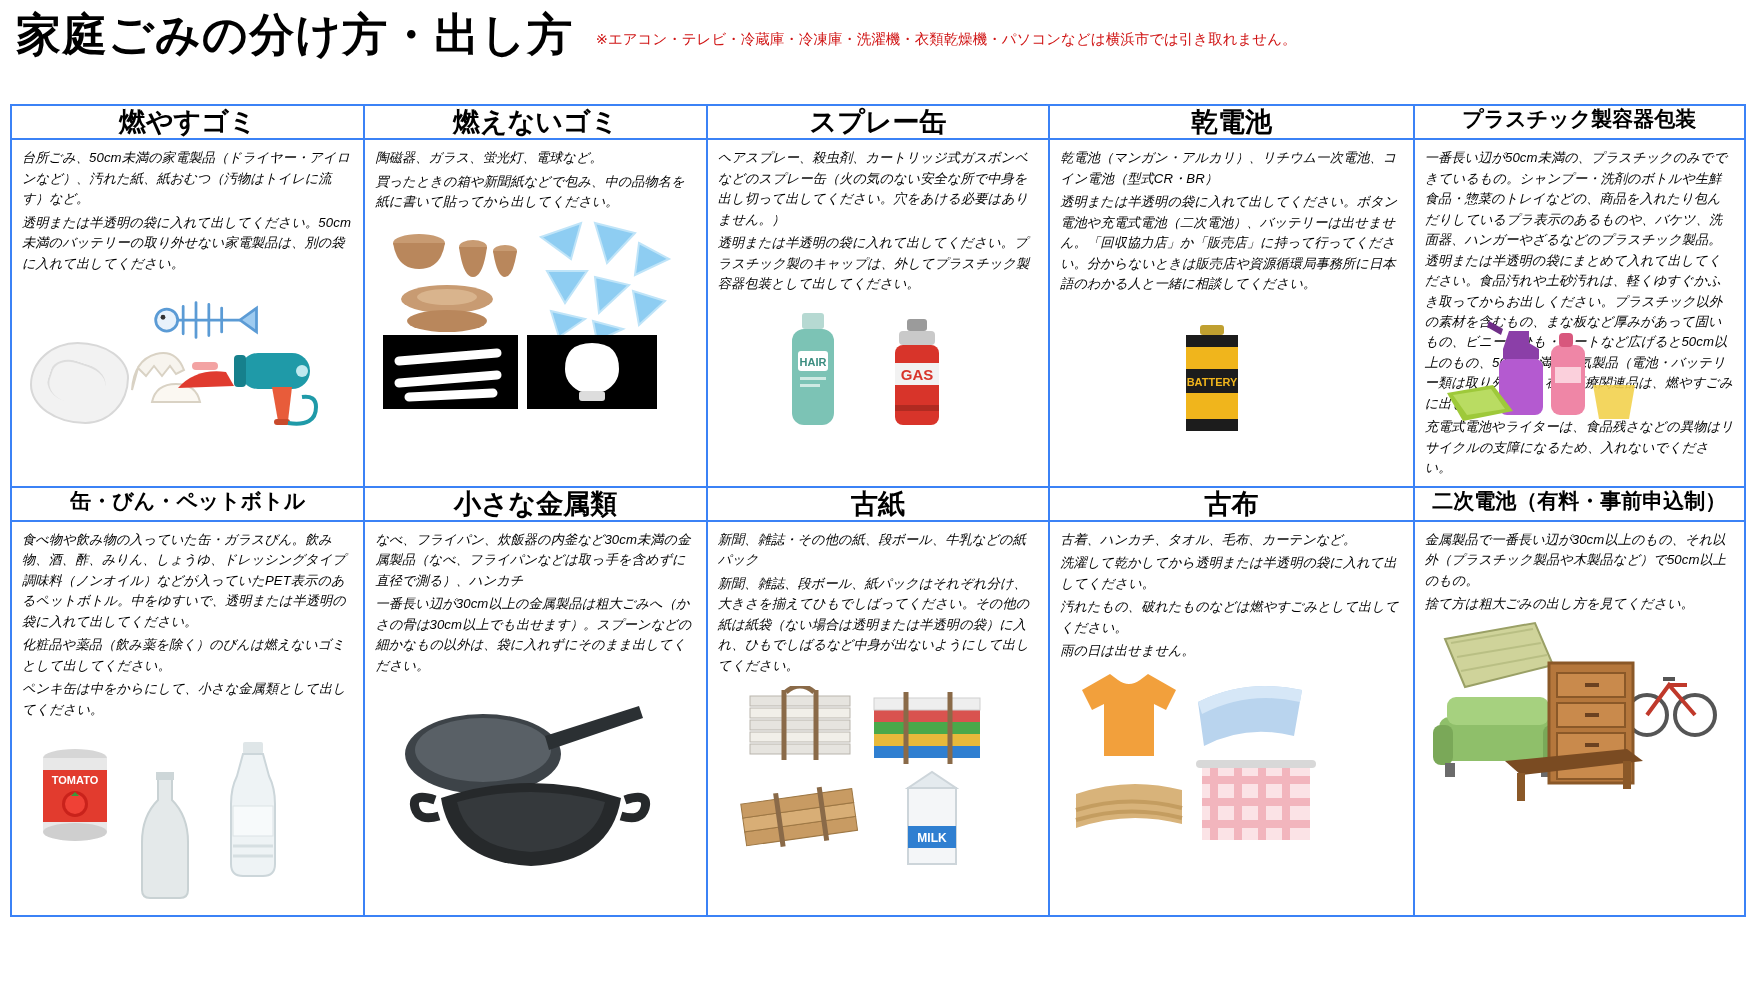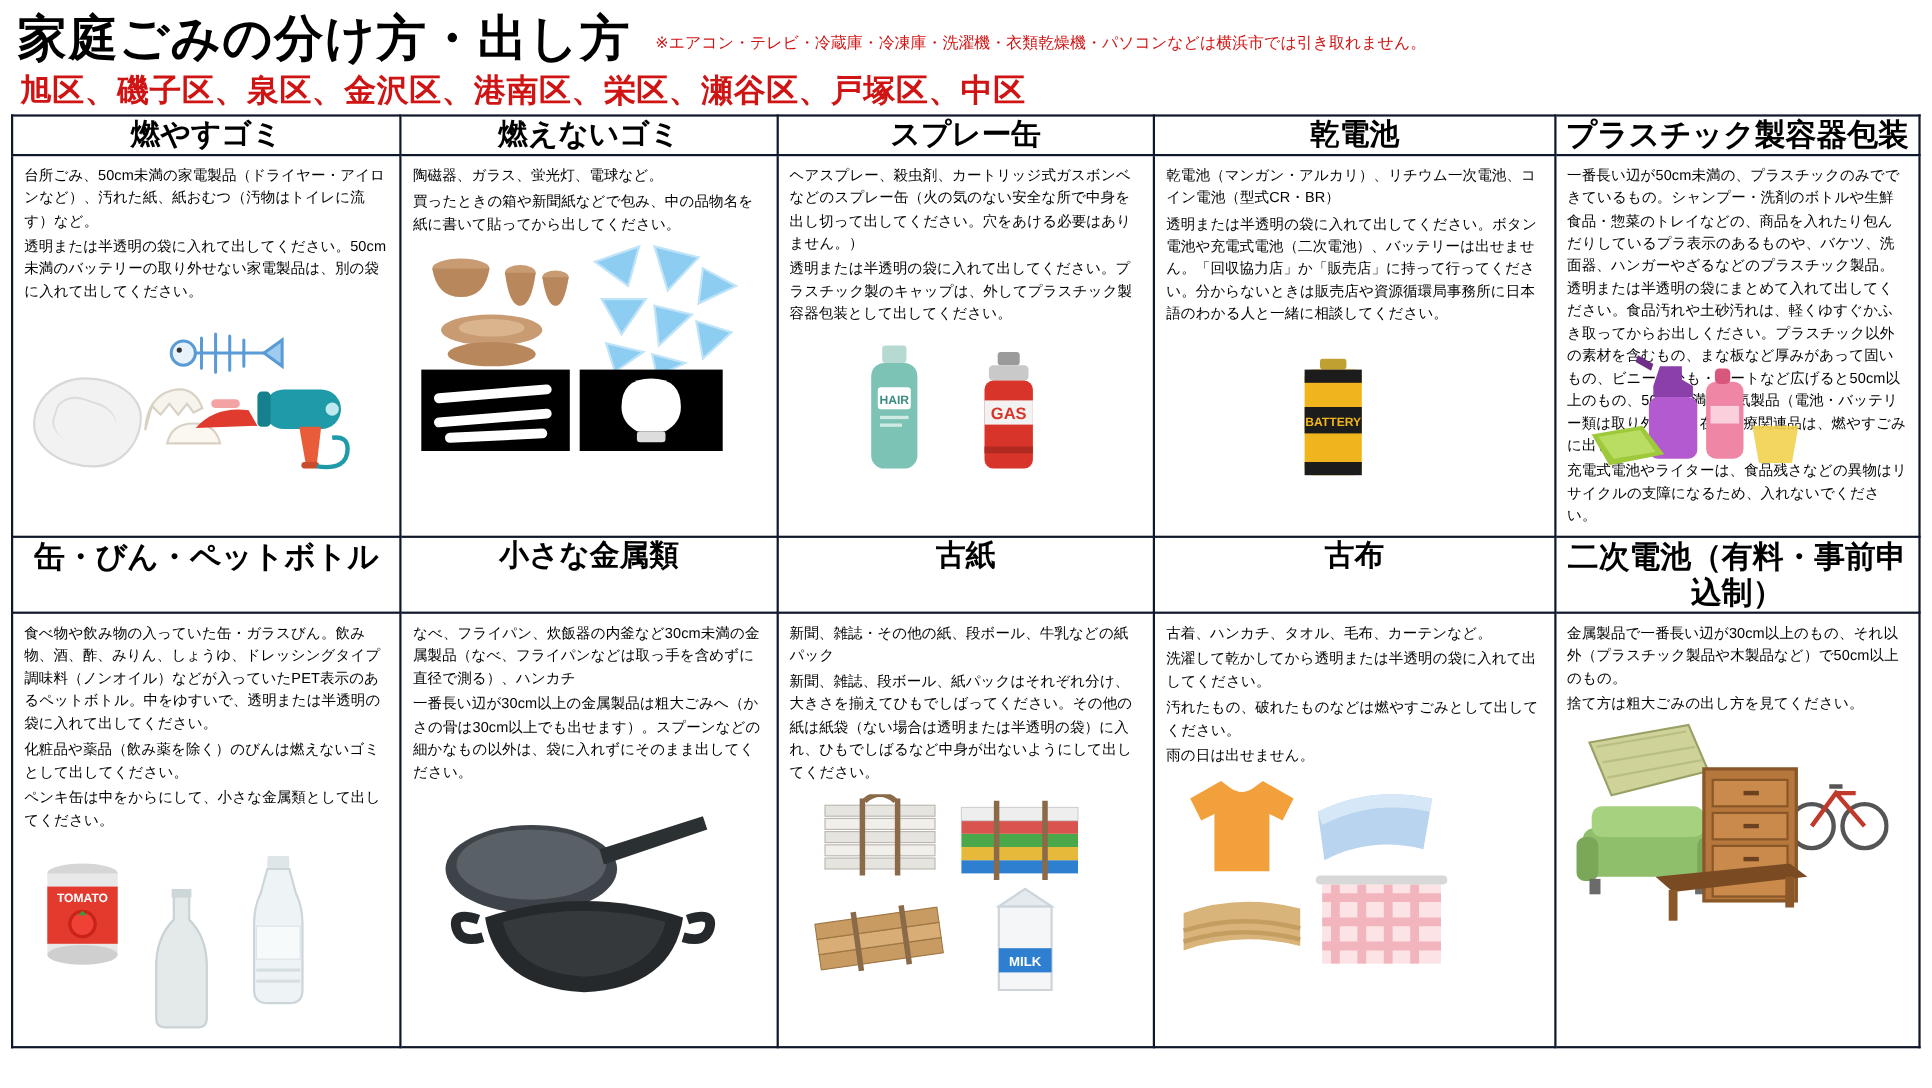--- a/index.html
+++ b/index.html
@@ -25,29 +25,29 @@
   }
   .title-sub{
     font-size:29px;font-weight:bold;color:#d01414;margin:6px 0 0 8px;letter-spacing:0.5px;
   }
 
   
   table.grid{
     border-collapse:collapse;width:1736px;table-layout:fixed;
     border:2px solid #000;
   }
-  table.grid td{border:2px solid #0f172a;vertical-align:top;padding:0;margin-left:40px;}
+  table.grid td{border:2px solid #3b82f6;vertical-align:top;padding:0;margin-left:40px;}
   .cat-head{
     text-align:center;font-size:27px;font-weight:bold;
     padding:12px 2px 12px 2px;line-height:1.2;
   }
-  .cat-head.small{font-size:28px;}
+  .cat-head.small{font-size:21px;}
   .cell-body{padding:8px 10px 4px 10px;}
   .desc{font-size:13.2px;line-height:1.55;letter-spacing:0.1px;}
-  .desc p{margin:0 0 3px 0;}
+  .desc p{margin:0 0 3px 0;font-style:italic;}
   .art{position:relative;height:150px;margin-top:6px;}
   .art.tall{height:190px;}
 
   
   col.c1{width:320px;} col.c2{width:310px;} col.c3{width:310px;}
   col.c4{width:330px;} col.c5{width:300px;}
 
   
   .ill{position:absolute;}
 
@@ -70,21 +70,20 @@
   .blackbox{background:#000;position:absolute;}
 </style>
 </head>
 <body>
 
 <div class="page">
 
   <div class="header">
     <div class="title-main">家庭ごみの分け方・出し方</div>
     <div class="title-note">※エアコン・テレビ・冷蔵庫・冷凍庫・洗濯機・衣類乾燥機・パソコンなどは横浜市では引き取れません。</div>
-    <div class="title-sub">旭区、磯子区、泉区、金沢区、港南区、栄区、瀬谷区、戸塚区、中区</div>
   </div>
 
   <table class="grid">
     <colgroup>
         <col class="c1">
         <col class="c2">
         <col class="c3">
         <col class="c4">
         <col class="c5">
       </colgroup>

